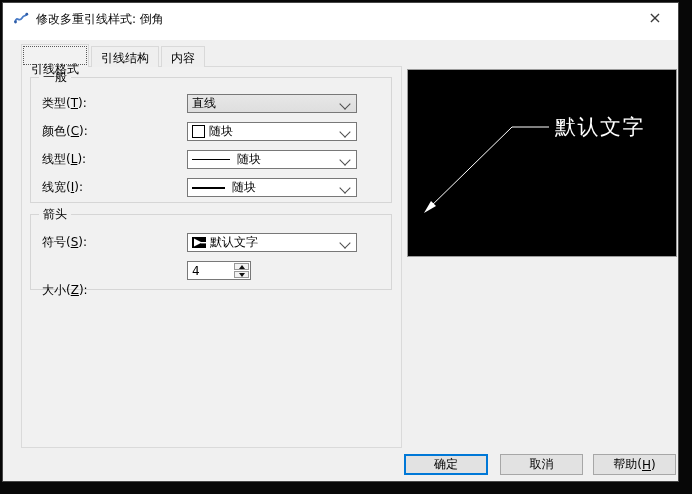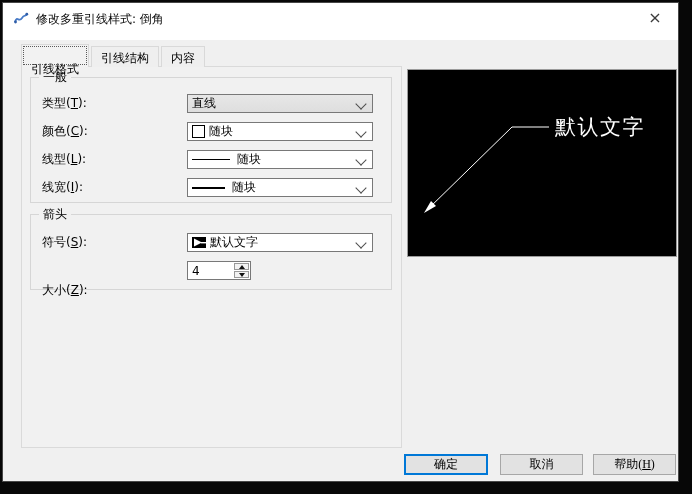--- a/index.html
+++ b/index.html
@@ -41,21 +41,21 @@
   .group-arrow{left:27px;top:211px;width:362px;height:76px;}
   .group-title{
     position:absolute;top:-8px;left:8px;padding:0 4px;background:#f1f1f1;
     font-size:12px;color:#000;line-height:14px;
   }
   .row-label{
     position:absolute;left:11px;font-size:12px;color:#000000;line-height:19px;white-space:nowrap;
   }
   .key{text-decoration:underline;}
   .combo{
-    position:absolute;left:156px;width:186px;height:19px;box-sizing:border-box;
+    position:absolute;left:156px;width:170px;height:19px;box-sizing:border-box;
     border:1px solid #787878;background:#fff;font-size:12px;color:#000;
     display:flex;align-items:center;padding:0 18px 0 4px;white-space:nowrap;
   }
   .combo.gray{background:linear-gradient(#e7e7e7,#dedede);}
   .chev{
     position:absolute;right:7px;top:5px;width:7px;height:7px;
     border-left:1px solid #4e4e4e;border-bottom:1px solid #4e4e4e;
     transform:rotate(-45deg);transform-origin:center;
   }
   .swatch-box{
@@ -88,21 +88,21 @@
   .preview{
     position:absolute;left:404px;top:66px;width:268px;height:186px;
     background:#000;border:1px solid #9b9b9b;box-sizing:content-box;
   }
   .preview svg{display:block;}
   
   .btn{
     position:absolute;top:451px;height:21px;box-sizing:border-box;
     background:#e2e2e2;border:1px solid #a7a7a7;
     display:flex;align-items:center;justify-content:center;
-    font-size:12px;color:#000;white-space:nowrap;font-family:Liberation Serif, serif;
+    font-size:12px;color:#000;white-space:nowrap;
   }
   .btn-ok{left:401px;width:84px;border:2px solid #0078d7;}
   .btn-cancel{left:497px;width:83px;}
   .btn-help{left:590px;width:83px;}
 </style>
 </head>
 <body>
 
 <div class="dialog">
 

